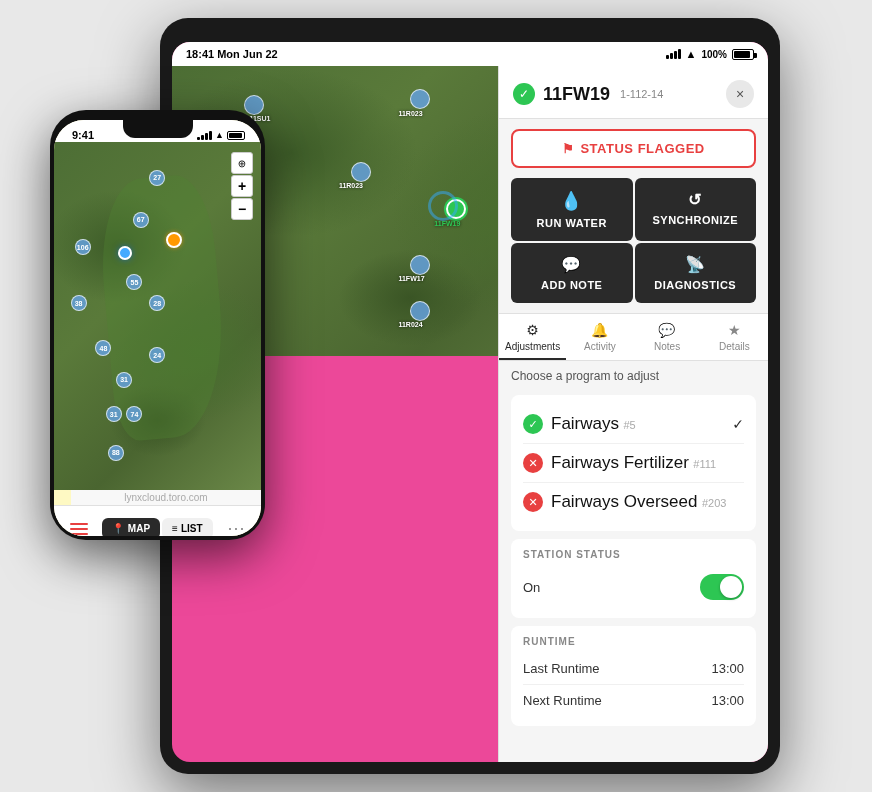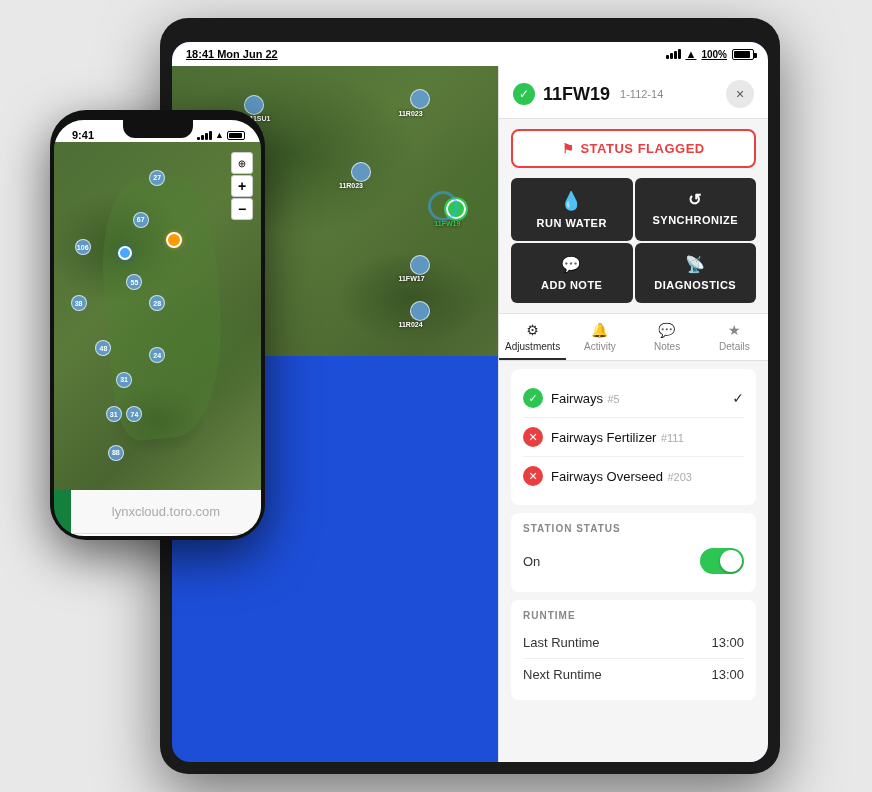--- a/index.html
+++ b/index.html
@@ -32,24 +32,23 @@
       box-shadow: 0 20px 60px rgba(0,0,0,0.5);
       overflow: hidden;
     }
 
     .tablet-inner {
       position: absolute;
       top: 24px;
       left: 12px;
       right: 12px;
       bottom: 12px;
-      background: #1d4ed8;
+      background: #ec4899;
       border-radius: 18px;
       overflow: hidden;
-      text-decoration: underline;
     }
 
     .tablet-status-bar {
       background: #fff;
       height: 24px;
       display: flex;
       align-items: center;
       justify-content: space-between;
       padding: 0 14px;
       font-size: 11px;
@@ -302,21 +301,21 @@
       background: #e84040;
       display: flex;
       align-items: center;
       justify-content: center;
       color: #fff;
       font-size: 11px;
       flex-shrink: 0;
     }
 
     .prog-name {
-      font-size: 13px;
+      font-size: 17px;
       color: #111;
       font-weight: 500;
     }
 
     .prog-num {
       font-size: 11px;
       color: #aaa;
     }
 
     .prog-check {
@@ -427,21 +426,21 @@
       overflow: hidden;
       z-index: 10;
     }
 
     .phone-inner {
       position: absolute;
       top: 10px;
       left: 4px;
       right: 4px;
       bottom: 4px;
-      background: #15803d;
+      background: #fef9c3;
       border-radius: 30px;
       overflow: hidden;
     }
 
     .phone-status-bar {
       background: #fff;
       height: 22px;
       display: flex;
       align-items: center;
       justify-content: space-between;
@@ -543,24 +542,24 @@
       color: #fff;
     }
 
     .phone-more {
       font-size: 18px;
       color: #888;
       cursor: pointer;
     }
 
     .phone-url {
-      font-size: 13px;
+      font-size: 10px;
       color: #aaa;
       text-align: center;
-      padding: 14px;
+      padding: 2px;
       background: #f8f8f8;
       margin-left: 17px;
     }
 
     
     .signal-bars {
       display: flex;
       align-items: flex-end;
       gap: 1px;
       height: 10px;
@@ -680,20 +679,21 @@
           <div class="tab-item">
             <span class="tab-icon">💬</span>
             <span>Notes</span>
           </div>
           <div class="tab-item">
             <span class="tab-icon">★</span>
             <span>Details</span>
           </div>
         </div>
 
+        <div class="choose-label">Choose a program to adjust</div>
 
         <div class="panel-section">
           <div class="program-item">
             <div class="prog-dot-green">✓</div>
             <div>
               <span class="prog-name">Fairways</span>
               <span class="prog-num">#5</span>
             </div>
             <span class="prog-check">✓</span>
           </div>

